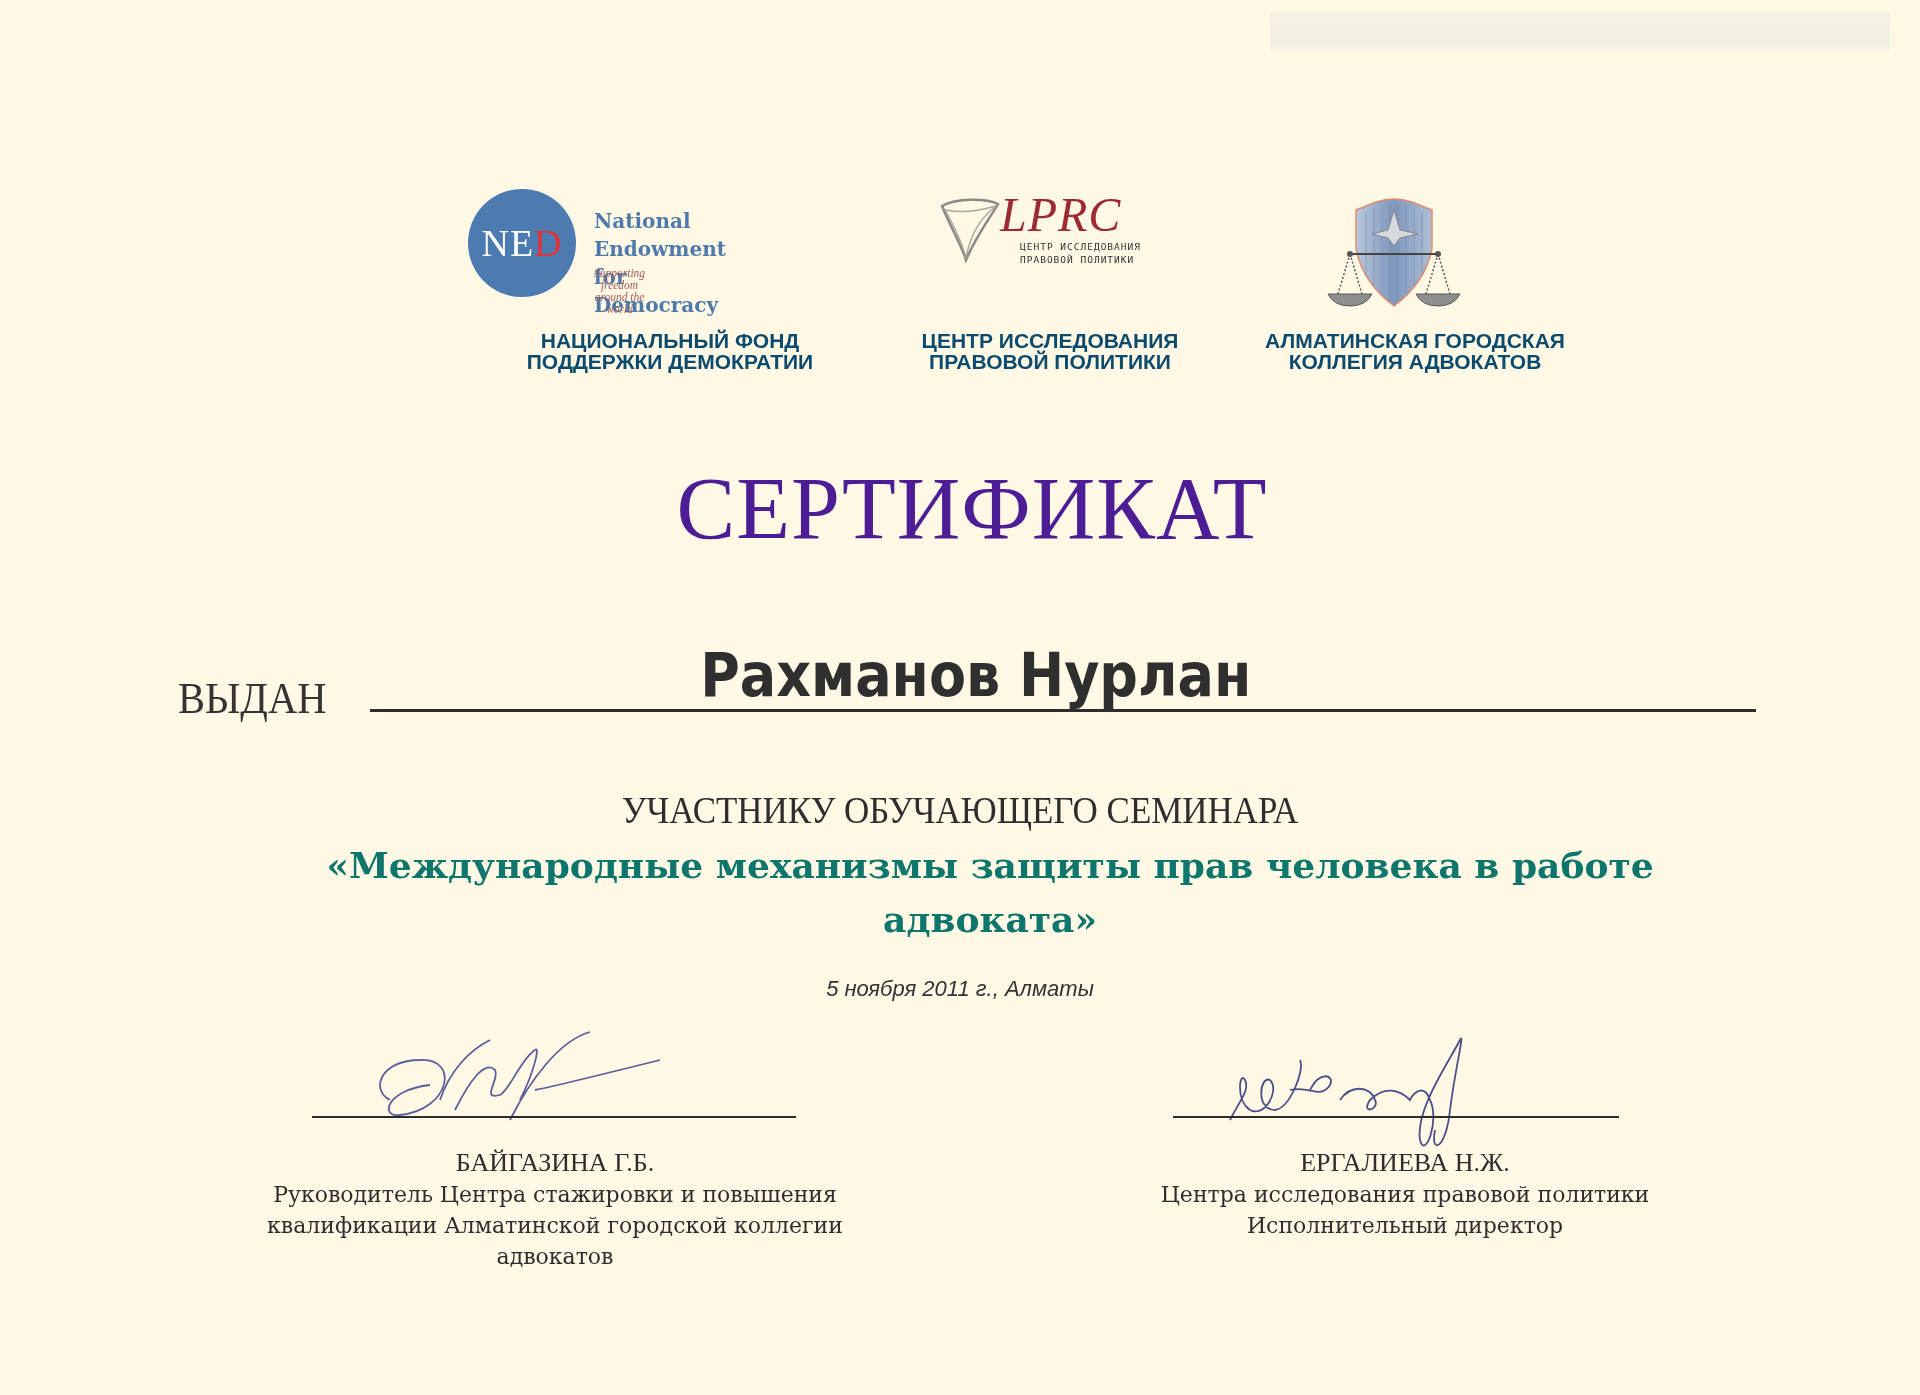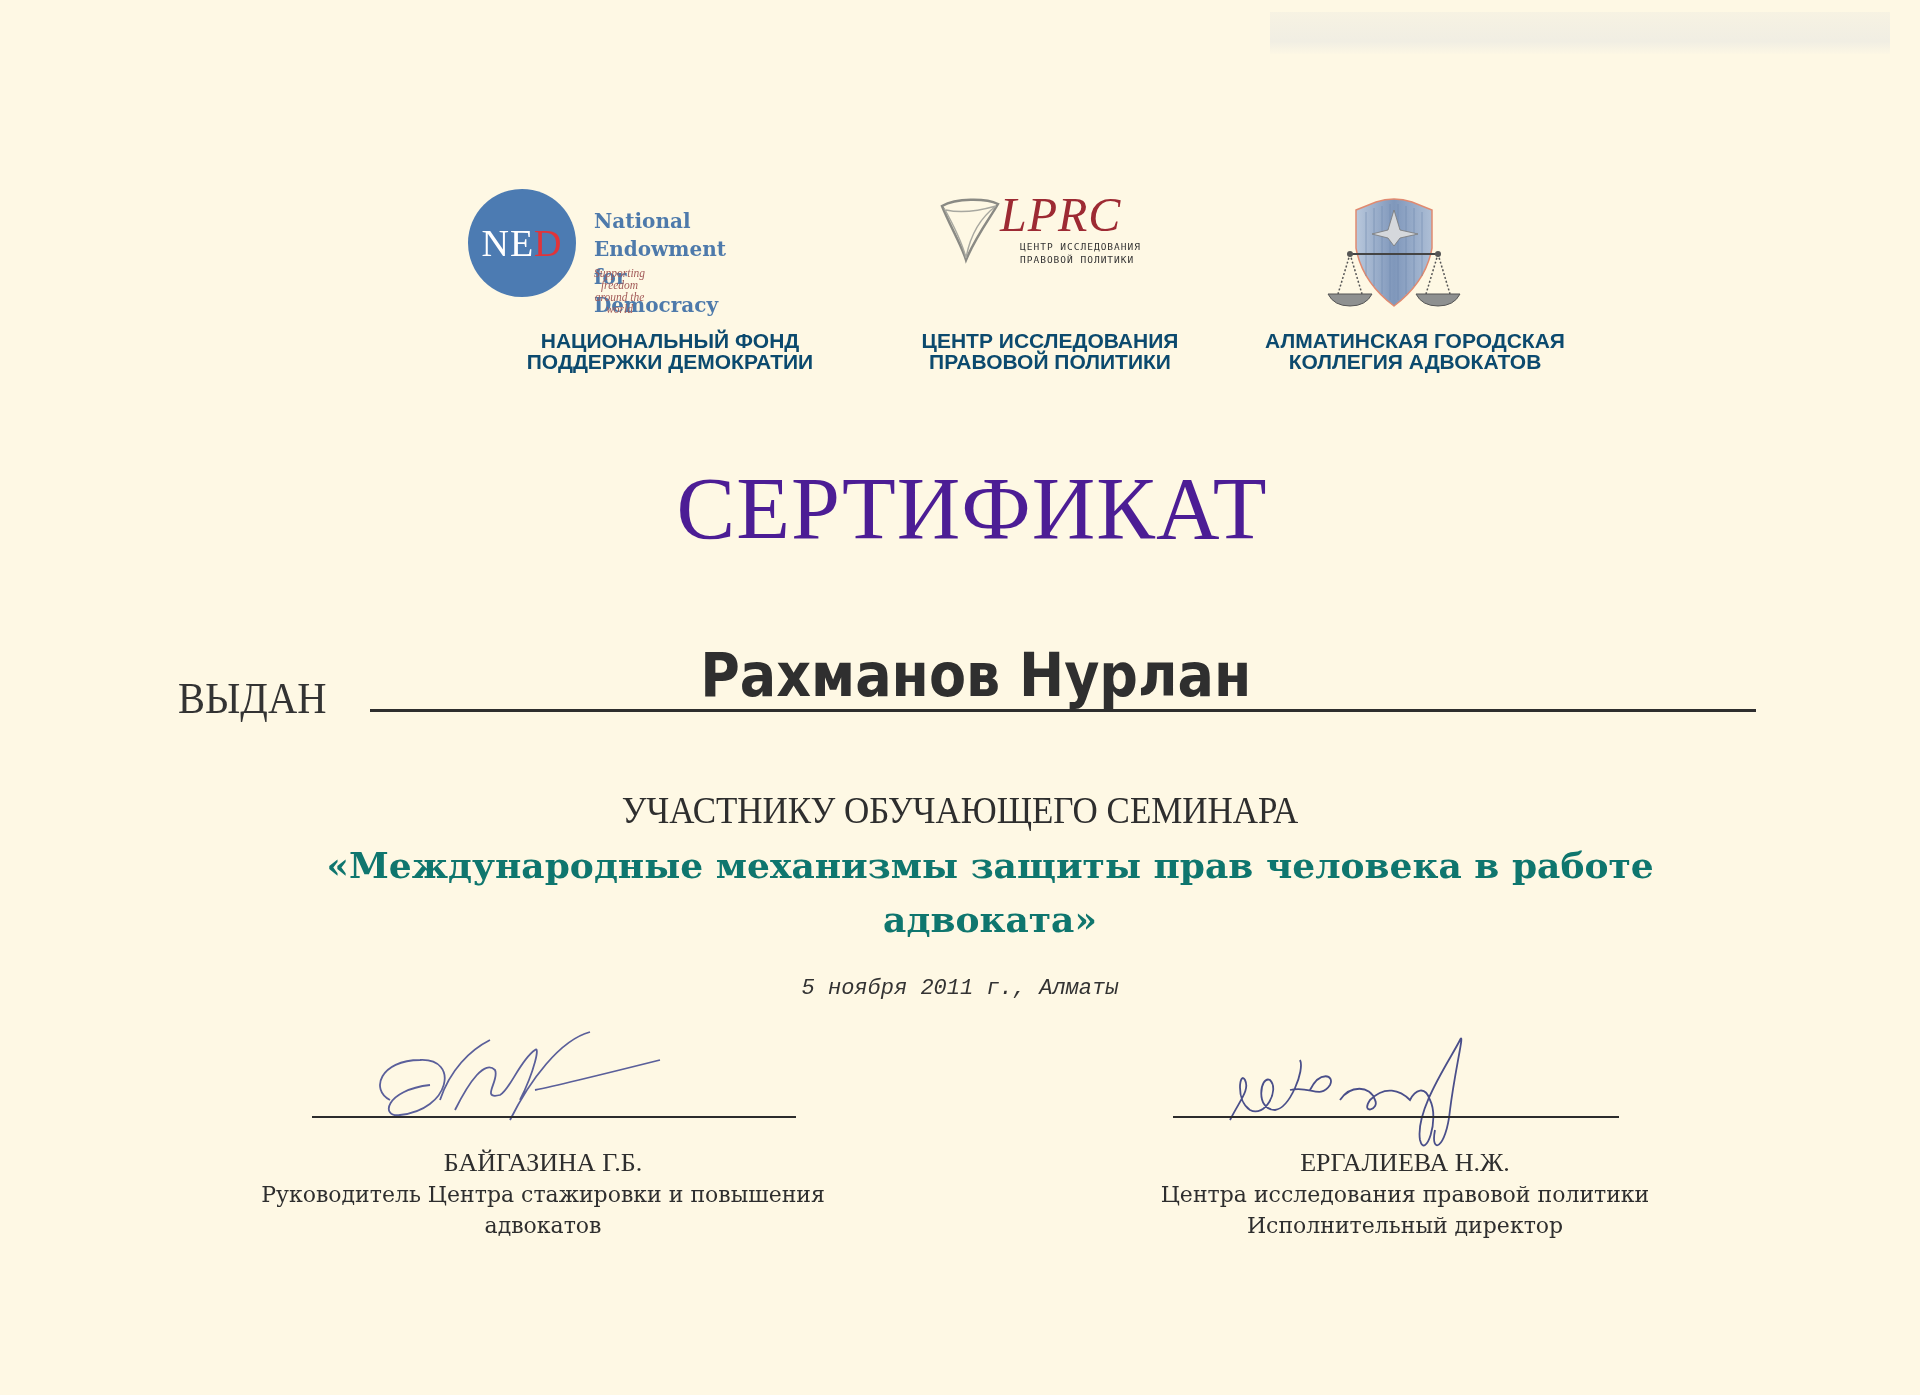--- a/index.html
+++ b/index.html
@@ -61,21 +61,21 @@
     left:0; width:1920px; top:788px; text-align:center;
     font-family:"Liberation Serif", serif; font-size:38px; color:#2e2e2e;
     transform:scaleX(0.92); transform-origin:center;
   }
   .seminar-title {
     left:200px; width:1580px; top:838px; text-align:center;
     font-family:"DejaVu Serif", serif; font-weight:bold; font-size:36px; line-height:54px; color:#0f766e;
   }
   .date-place {
     left:0; width:1920px; top:976px; text-align:center;
-    font-family:Liberation Mono, monospace; font-style:italic; font-size:22px; color:#333;
+    font-family:Liberation Sans, sans-serif; font-style:italic; font-size:22px; color:#333;
   }
   .sig-line { height:2px; background:#2c2c2c; top:1116px; }
   .sig-block {
     text-align:center; font-family:"DejaVu Serif", serif; color:#2e2e2e;
   }
   .sig-name { font-size:26px; line-height:32px; font-family:"Liberation Serif", serif; }
   .sig-role { font-size:22px; line-height:31px; }
   svg.sig { position:absolute; overflow:visible; }
 </style>
 </head>
@@ -156,23 +156,24 @@
 <div class="abs seminar-title">
   <div>«Международные механизмы защиты прав человека в работе</div>
   <div>адвоката»</div>
 </div>
 <div class="abs date-place">5 ноября 2011 г., Алматы</div>
 
 <svg class="sig" style="left:360px; top:1030px;" width="320" height="100" viewBox="0 0 320 100">
   <path d="M30 70 C10 60, 20 30, 60 30 C100 28, 90 80, 40 85 C20 88, 25 60, 70 55 M80 70 C90 40, 110 20, 130 10 M95 80 C110 50, 125 30, 135 40 C140 50, 120 70, 140 65 C150 60, 160 30, 175 20 C180 15, 175 40, 160 70 M150 90 C170 50, 200 10, 230 2 M175 60 C200 55, 240 45, 300 30" fill="none" stroke="#5a5f9a" stroke-width="1.8"></path>
 </svg>
 <div class="abs sig-line" style="left:312px; width:484px;"></div>
-<div class="abs sig-block" style="left:188px; width:710px; top:1147px;">
+<div class="abs sig-block" style="left:200px; width:710px; top:1147px;">
   <div class="sig-name">БАЙГАЗИНА Г.Б.</div>
   <div class="sig-role">Руководитель Центра стажировки и повышения</div>
+  <div class="sig-role">квалификации Алматинской городской коллегии</div>
   <div class="sig-role">адвокатов</div>
 </div>
 
 <svg class="sig" style="left:1210px; top:1030px;" width="340" height="130" viewBox="0 0 340 130">
   <path d="M20 90 C30 70, 40 60, 35 50 C30 40, 25 70, 40 80 C55 88, 70 60, 60 50 C50 45, 45 80, 65 80 C80 78, 95 40, 90 30 M80 60 C100 55, 110 70, 120 55 C125 45, 110 40, 100 60 M130 70 C140 55, 160 55, 165 70 C170 80, 150 85, 160 70 C175 55, 190 60, 200 70 C205 60, 215 55, 220 70 C230 90, 215 130, 210 110 C205 80, 240 30, 250 10 C255 0, 245 40, 240 80 C236 120, 220 125, 225 100" fill="none" stroke="#4a4f8a" stroke-width="1.8"></path>
 </svg>
 <div class="abs sig-line" style="left:1173px; width:446px;"></div>
 <div class="abs sig-block" style="left:1080px; width:650px; top:1147px;">
   <div class="sig-name">ЕРГАЛИЕВА Н.Ж.</div>
   <div class="sig-role">Центра исследования правовой политики</div>

